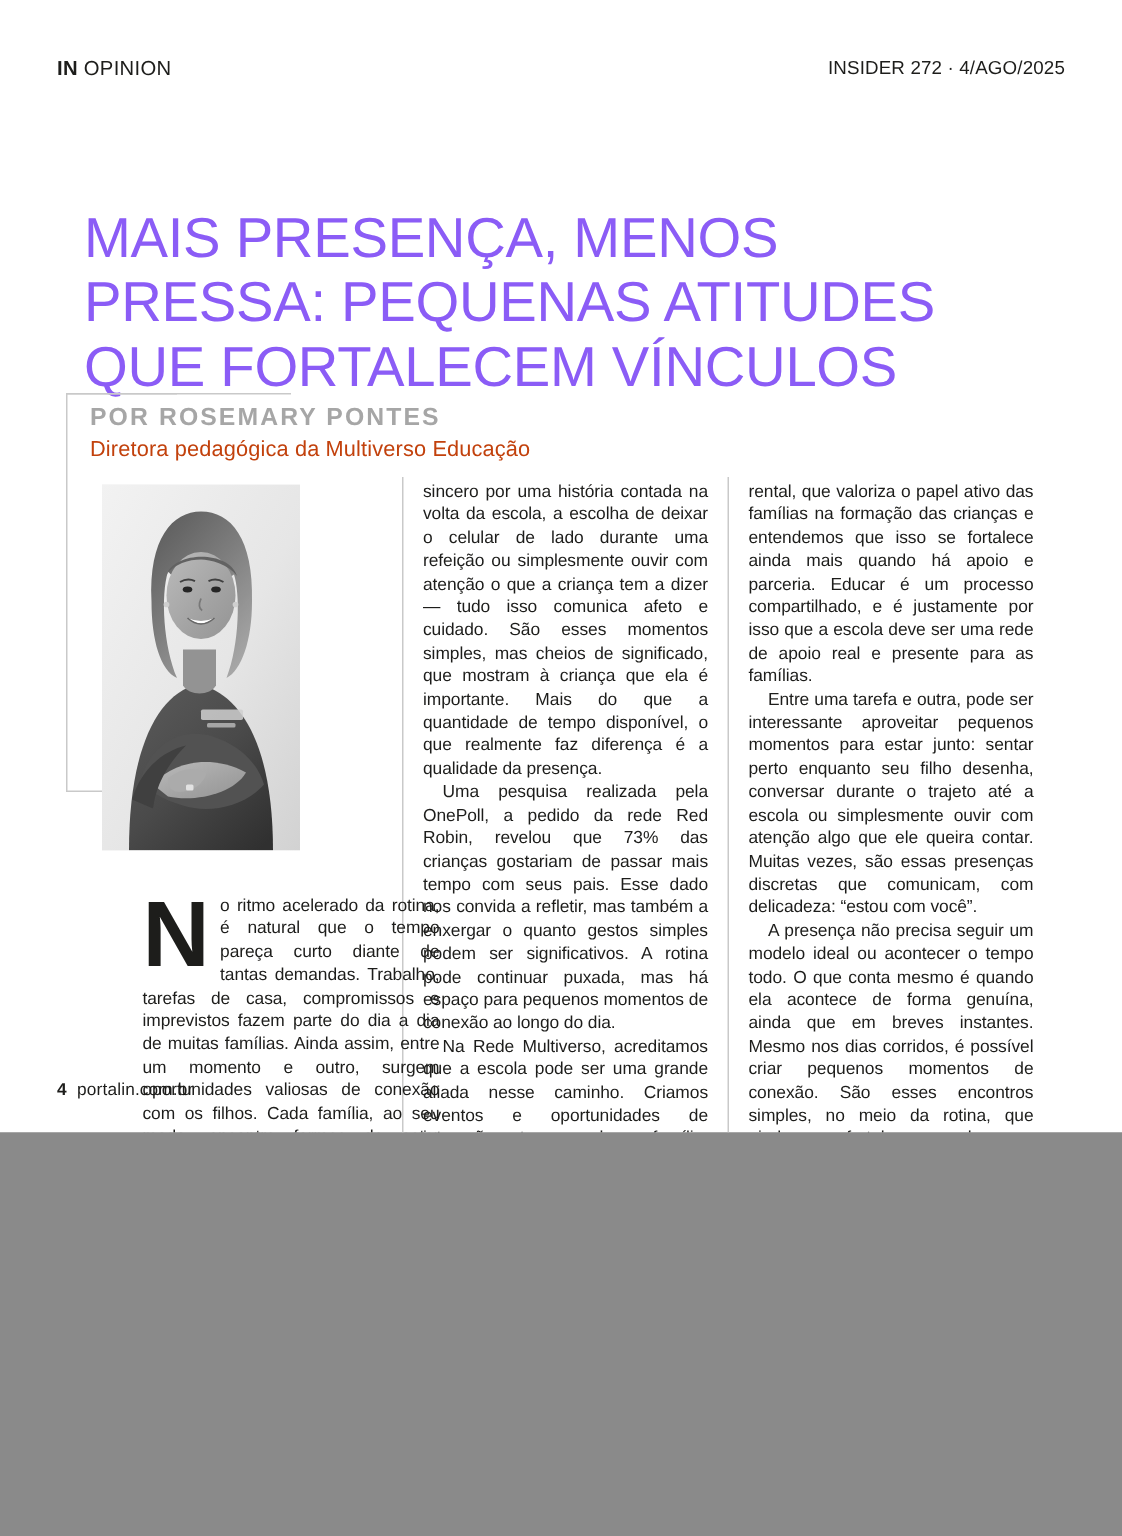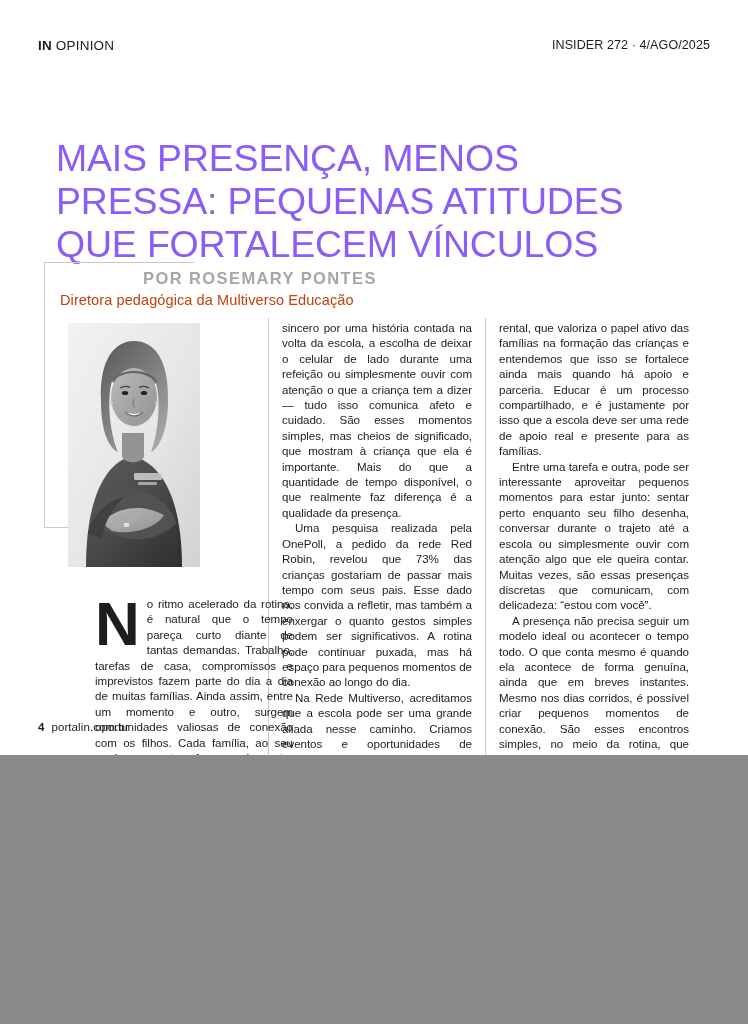--- a/index.html
+++ b/index.html
@@ -89,21 +89,20 @@
     left: 60px;
     top: 267px;
     width: 400px;
   }
   .byline-name {
     font-size: 16.5px;
     font-weight: 700;
     letter-spacing: 1.4px;
     color: #a6a6a6;
     line-height: 22px;
-    text-align: center;
   }
   .byline-role {
     font-size: 14.5px;
     font-weight: 400;
     color: #c2410c;
     line-height: 20px;
     margin-top: 1px;
     letter-spacing: .1px;
   }
 

